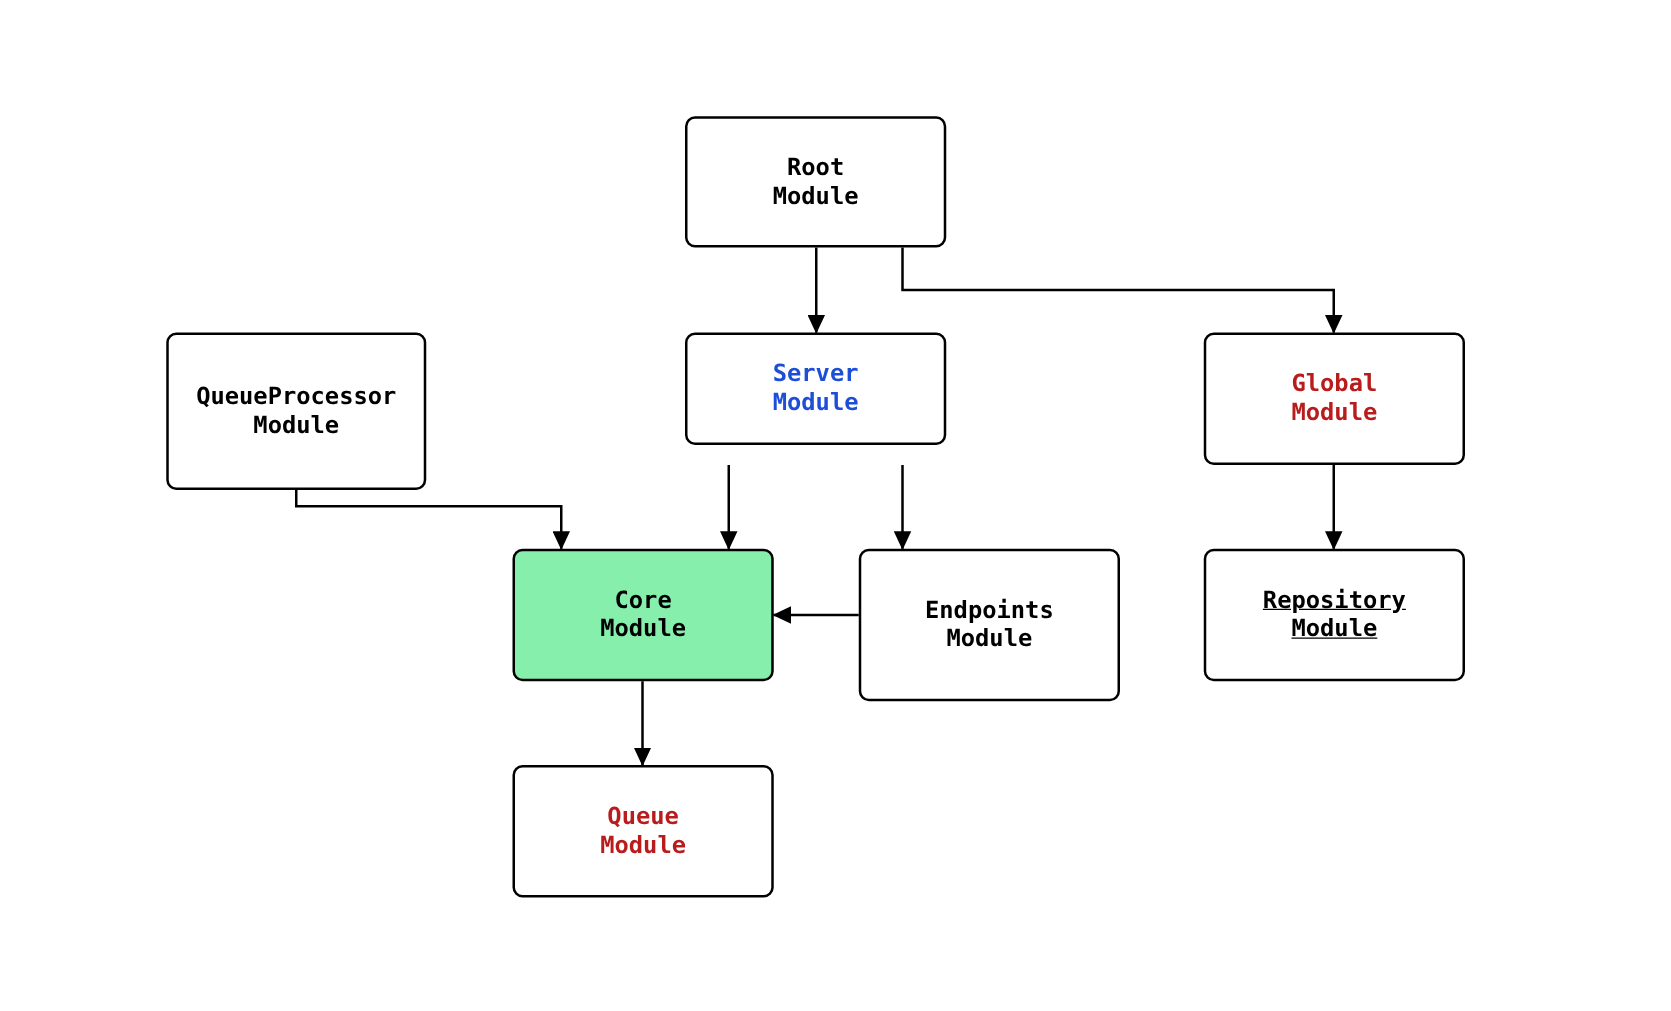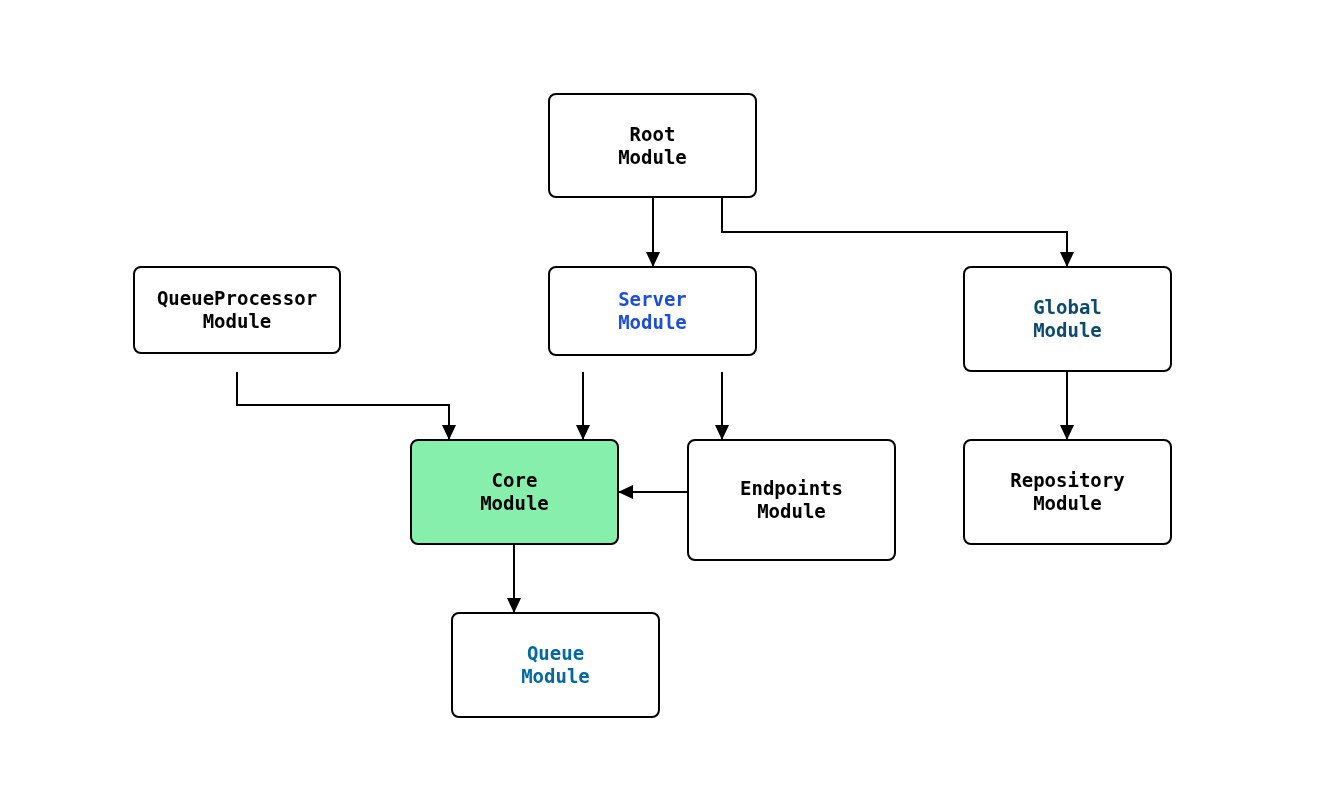--- a/index.html
+++ b/index.html
@@ -62,42 +62,42 @@
       <polyline points="722,372 722,439" fill="none" stroke="#000000" stroke-width="2" marker-end="url(#arrowhead)"></polyline>
       <polyline points="687,492 619,492" fill="none" stroke="#000000" stroke-width="2" marker-end="url(#arrowhead)"></polyline>
       <polyline points="1067,372 1067,439" fill="none" stroke="#000000" stroke-width="2" marker-end="url(#arrowhead)"></polyline>
       <polyline points="514,545 514,612" fill="none" stroke="#000000" stroke-width="2" marker-end="url(#arrowhead)"></polyline>
     </svg>
   <div id="nodes">
       <div class="node" style="left: 548px; top: 93px; width: 209px; height: 105px; background: rgb(255, 255, 255); border-color: rgb(0, 0, 0); color: rgb(0, 0, 0);">
         <span>Root</span>
         <span>Module</span>
       </div>
-      <div class="node" style="left: 133px; top: 266px; width: 208px; height: 88px; background: rgb(255, 255, 255); border-color: rgb(0, 0, 0); color: rgb(0, 0, 0);">
+      <div class="node" style="left: 133px; top: 266px; width: 208px; height: 126px; background: rgb(255, 255, 255); border-color: rgb(0, 0, 0); color: rgb(0, 0, 0);">
         <span>QueueProcessor</span>
         <span>Module</span>
       </div>
       <div class="node" style="left: 548px; top: 266px; width: 209px; height: 90px; background: rgb(255, 255, 255); border-color: rgb(0, 0, 0); color: #1d4ed8;">
         <span>Server</span>
         <span>Module</span>
       </div>
-      <div class="node" style="left: 963px; top: 266px; width: 209px; height: 106px; background: rgb(255, 255, 255); border-color: rgb(0, 0, 0); color: #0c4a6e;">
+      <div class="node" style="left: 963px; top: 266px; width: 209px; height: 106px; background: rgb(255, 255, 255); border-color: rgb(0, 0, 0); color: #b91c1c;">
         <span>Global</span>
         <span>Module</span>
       </div>
       <div class="node" style="left: 410px; top: 439px; width: 209px; height: 106px; background: #86efac; border-color: rgb(0, 0, 0); color: rgb(0, 0, 0);">
         <span>Core</span>
         <span>Module</span>
       </div>
       <div class="node" style="left: 687px; top: 439px; width: 209px; height: 122px; background: rgb(255, 255, 255); border-color: rgb(0, 0, 0); color: rgb(0, 0, 0);">
         <span>Endpoints</span>
         <span>Module</span>
       </div>
-      <div class="node" style="left: 963px; top: 439px; width: 209px; height: 106px; background: rgb(255, 255, 255); border-color: rgb(0, 0, 0); color: rgb(0, 0, 0);">
+      <div class="node" style="left: 963px; top: 439px; width: 209px; height: 106px; background: rgb(255, 255, 255); border-color: rgb(0, 0, 0); color: rgb(0, 0, 0); text-decoration: underline;">
         <span>Repository</span>
         <span>Module</span>
       </div>
-      <div class="node" style="left: 410px; top: 612px; width: 209px; height: 106px; background: rgb(255, 255, 255); border-color: rgb(0, 0, 0); color: #0369a1; margin-left: 41px;">
+      <div class="node" style="left: 410px; top: 612px; width: 209px; height: 106px; background: rgb(255, 255, 255); border-color: rgb(0, 0, 0); color: #b91c1c;">
         <span>Queue</span>
         <span>Module</span>
       </div>
     </div>
 </div>
 
 </body></html>

